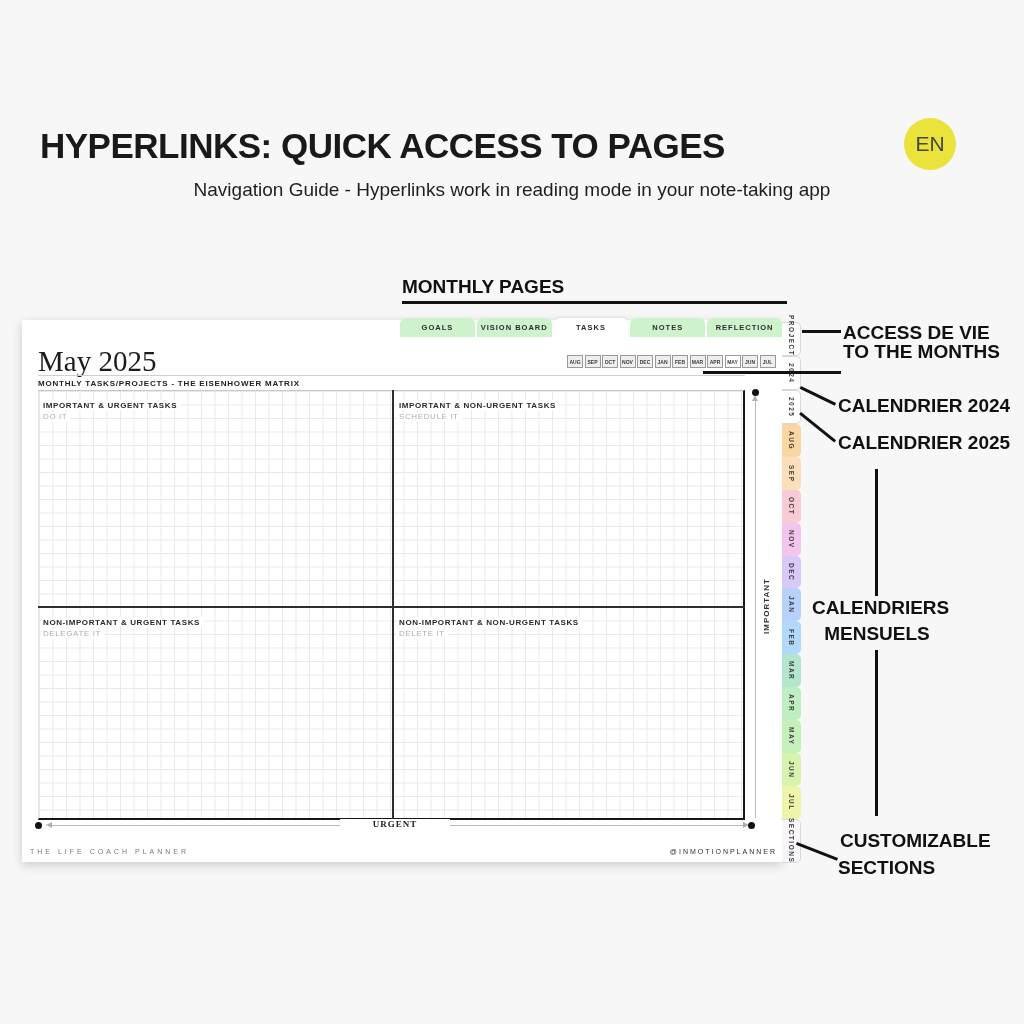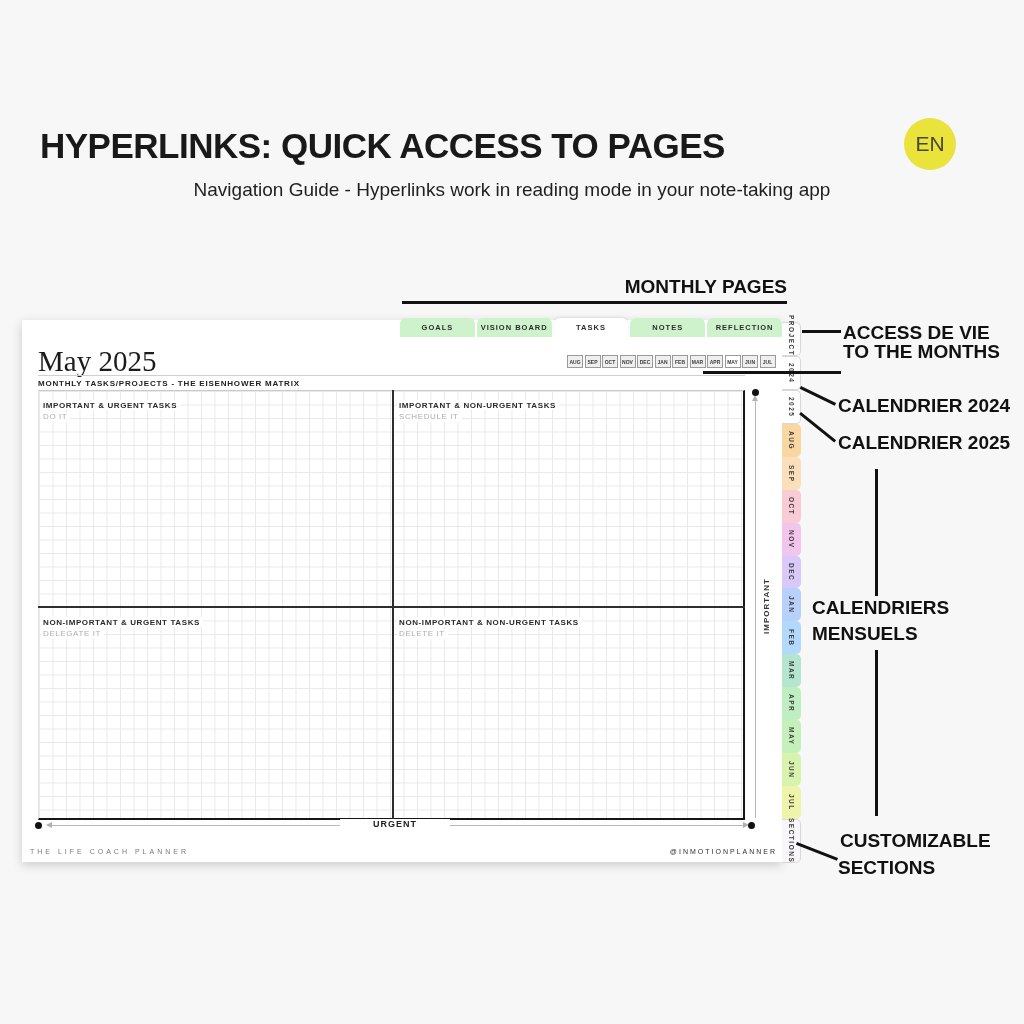--- a/index.html
+++ b/index.html
@@ -6,21 +6,21 @@
   html,body { width:1024px; height:1024px; }
   body { font-family:"Liberation Sans", sans-serif; background:#f7f7f7; position:relative; overflow:hidden; }
   .abs { position:absolute; }
 
   
   .title { left:0; right:0; top:126px; text-align:left; font-size:35px; font-weight:800; letter-spacing:-0.5px; color:#191919;margin-left:40px; }
   .badge { left:904px; top:118px; width:52px; height:52px; border-radius:50%; background:#e9e33c; display:flex; align-items:center; justify-content:center; font-size:21px; font-weight:400; color:#474739; }
   .subtitle { left:0; right:0; top:179px; text-align:center; font-size:19px; color:#1f1f1f; }
 
   
-  .section-label { left:402px; top:276px; width:385px; text-align:right; font-size:19px; font-weight:800; color:#111; }
+  .section-label { left:402px; top:276px; width:385px; text-align:left; font-size:19px; font-weight:800; color:#111; }
   .section-underline { left:402px; top:301px; width:385px; height:3px; background:#111; }
 
   
   .page { left:22px; top:320px; width:760px; height:542px; background:#ffffff; box-shadow:0 3px 10px rgba(0,0,0,0.18); }
 
   .top-tabs { left:400px; top:318px; width:382px; height:19px; display:flex; gap:2px; }
   .ttab { flex:1; background:#cdf2cc; border-radius:6px 6px 0 0; display:flex; align-items:center; justify-content:center; font-size:7.5px; font-weight:700; letter-spacing:1px; color:#2c2c2c; }
   .ttab.active { background:#ffffff; box-shadow:0 -1px 3px rgba(0,0,0,0.08); }
 
   .page-title { left:38px; top:345px; font-family:"Liberation Serif", serif; font-size:29px; color:#1c1c1c; }
@@ -47,37 +47,37 @@
 
   
   .vaxis { left:755px; top:399px; width:1px; height:419px; background:#b8b8b8; }
   .vaxis-arrow { left:752px; top:395px; width:0; height:0; border-left:3.5px solid transparent; border-right:3.5px solid transparent; border-bottom:6px solid #b0b0b0; }
   .dot { width:7px; height:7px; border-radius:50%; background:#111; }
   .yaxis-label { left:766px; top:606px; transform:translate(-50%,-50%) rotate(-90deg); font-size:8px; font-weight:700; letter-spacing:1px; color:#333; white-space:nowrap; }
 
   .haxis { left:52px; top:825px; width:693px; height:1px; background:#b8b8b8; }
   .haxis-arrow-l { left:46px; top:822px; width:0; height:0; border-top:3.5px solid transparent; border-bottom:3.5px solid transparent; border-right:6px solid #b0b0b0; }
   .haxis-arrow-r { left:743px; top:822px; width:0; height:0; border-top:3.5px solid transparent; border-bottom:3.5px solid transparent; border-left:6px solid #b0b0b0; }
-  .xaxis-label { left:340px; top:819px; width:110px; text-align:center; font-size:9px; font-weight:700; letter-spacing:1px; color:#222; background:#fff; }
+  .xaxis-label { left:340px; top:819px; width:110px; text-align:center; font-size:9px; font-weight:700; letter-spacing:1px; color:#222; background:#fff;font-family:Liberation Serif, serif; }
 
   .footer-left { left:30px; top:848px; font-size:7px; letter-spacing:3px; color:#7a7a7a; }
   .footer-right { left:617px; top:848px; width:160px; text-align:right; font-size:7px; letter-spacing:2px; color:#2e2e2e; }
 
   
   .side-tabs { left:782px; top:322px; width:19px; display:flex; flex-direction:column; }
   .stab { width:19px; border-radius:0 5px 5px 0; display:flex; align-items:center; justify-content:center;
           writing-mode:vertical-rl; font-size:6.5px; font-weight:700; letter-spacing:1.5px; color:#3d3d3d; }
   .stab.white { background:#ffffff; border:0.5px solid #d8d8d8; border-left:none; }
   .h34 { height:34px; } .h33 { height:32.9px; } .h44 { height:44px; }
 
   
   .ann { font-size:19px; font-weight:800; color:#111; white-space:nowrap; }
   .line { position:absolute; background:#111; height:2.5px; transform-origin:0 0; }
 
-  .ann-center { text-align:left; }
+  .ann-center { text-align:center; }
 </style>
 </head>
 <body>
 
 <div class="abs title">HYPERLINKS: QUICK ACCESS TO PAGES</div>
 <div class="abs badge">EN</div>
 <div class="abs subtitle">Navigation Guide - Hyperlinks work in reading mode in your note-taking app</div>
 
 <div class="abs section-label">MONTHLY PAGES</div>
 <div class="abs section-underline"></div>

